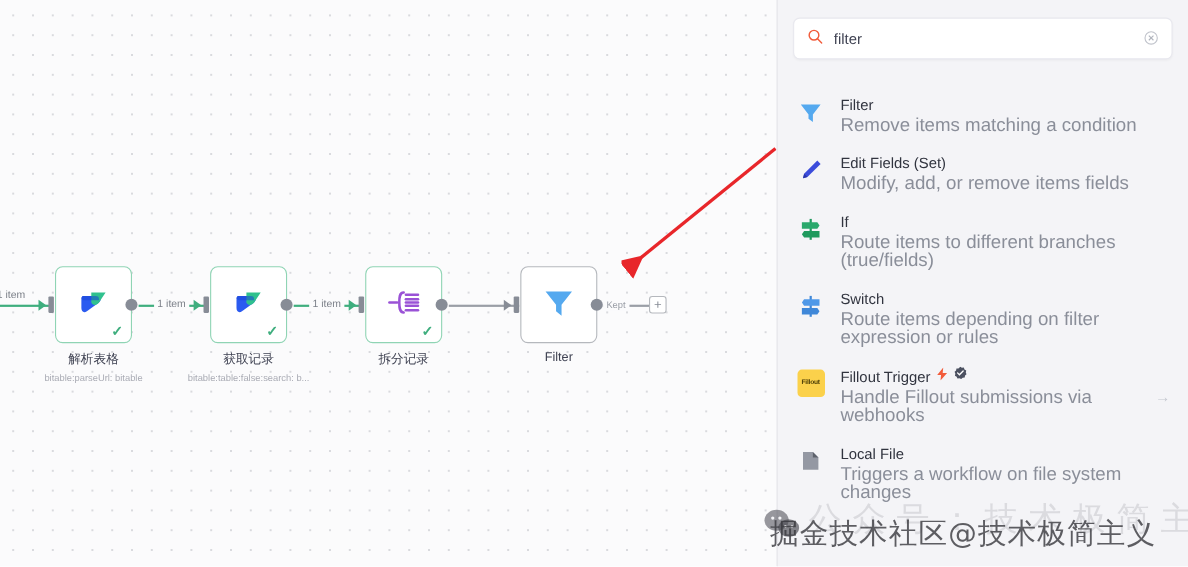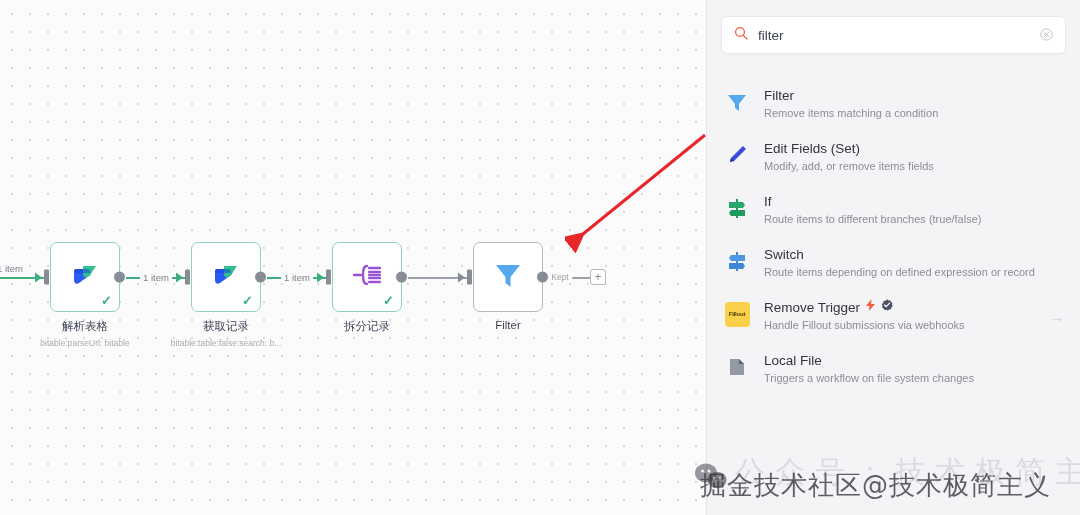--- a/index.html
+++ b/index.html
@@ -100,21 +100,21 @@
   }
   .row .ico {
     width: 26px; height: 26px; flex: none;
     display: flex; align-items: center; justify-content: center; margin-top: 2px;
   }
   .row .body { flex: 1; min-width: 0; }
   .row .name {
     font-size: 13.5px; color: #31343f; line-height: 17px;
     display: flex; align-items: center; gap: 5px;
   }
-  .row .desc { font-size: 11px; color: #8a8e99; line-height: 17px; margin-top: 1px; }
+  .row .desc { font-size: 17px; color: #8a8e99; line-height: 17px; margin-top: 1px; }
   .row .chev { color: #c5c8d0; font-size: 14px; align-self: center; }
   .badge-bolt { color: #f25c3b; font-size: 12px; }
   .badge-check { color: #4c5161; font-size: 11px; }
 
   .fillout-ico {
     width: 25px; height: 25px; background: #fbd14b; border-radius: 4px;
     display: flex; align-items: center; justify-content: center;
     font-size: 6px; font-weight: bold; color: #4a3c05; letter-spacing: -.2px;
   }
 
@@ -283,46 +283,46 @@
       <div class="row">
         <span class="ico">
           <svg width="22" height="22" viewBox="0 0 22 22">
             <rect x="10" y="2" width="2" height="19" fill="#1f9a5e"></rect>
             <path d="M3 5 L17 5 L19 8 L17 11 L3 11 Z" fill="#2aa86c"></path>
             <path d="M19 13 L5 13 L3 16 L5 19 L19 19 Z" fill="#1f9a5e"></path>
           </svg>
         </span>
         <span class="body">
           <span class="name" style="display:flex">If</span>
-          <span class="desc" style="display:block">Route items to different branches (true/false)</span>
+          <span class="desc" style="display:block">Route items to different branches (true/fields)</span>
         </span>
       </div>
 
       <div class="row">
         <span class="ico">
           <svg width="22" height="22" viewBox="0 0 22 22">
             <rect x="10" y="2" width="2" height="19" fill="#3f87d8"></rect>
             <path d="M19 5 L5 5 L3 8 L5 11 L19 11 Z" fill="#4f98e8"></path>
             <path d="M3 13 L17 13 L19 16 L17 19 L3 19 Z" fill="#3f87d8"></path>
           </svg>
         </span>
         <span class="body">
           <span class="name" style="display:flex">Switch</span>
-          <span class="desc" style="display:block">Route items depending on defined expression or record</span>
+          <span class="desc" style="display:block">Route items depending on filter expression or rules</span>
         </span>
       </div>
 
 
       <div class="row">
         <span class="ico">
           <span class="fillout-ico">Fillout</span>
         </span>
         <span class="body">
           <span class="name">
-            <span>Remove Trigger</span>
+            <span>Fillout Trigger</span>
             <span class="badge-bolt">
               <svg width="11" height="12" viewBox="0 0 11 12">
                   <path d="M6.5 0 L1 7 L4.5 7 L4 12 L10 5 L6 5 Z" fill="#f25c3b"></path>
                 </svg>
             </span>
             <span class="badge-check">
               <svg width="12" height="12" viewBox="0 0 12 12">
                 <path d="M6 0.3 L7.4 1.4 L9.2 1.2 L9.8 2.9 L11.4 3.8 L11 5.6 L11.7 7.3 L10.3 8.4 L10 10.2 L8.2 10.4 L6.8 11.6 L5.2 10.8 L3.4 11 L2.7 9.4 L1.1 8.5 L1.5 6.7 L0.8 5 L2.2 3.9 L2.5 2.1 L4.3 1.9 Z" fill="#4c5161"></path>
                 <path d="M3.5 6 L5.2 7.7 L8.6 4.2" stroke="#fff" stroke-width="1.2" fill="none" stroke-linecap="round"></path>
               </svg>

